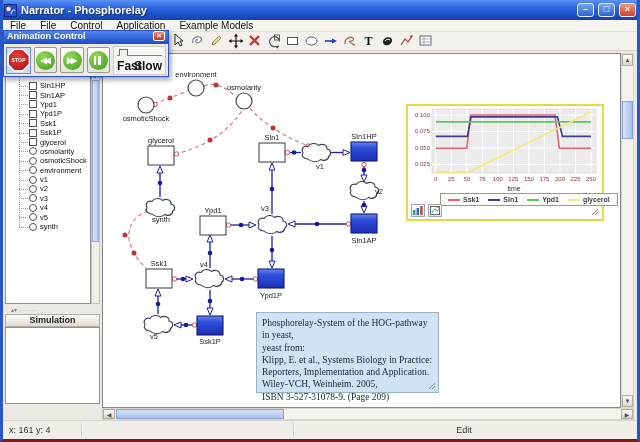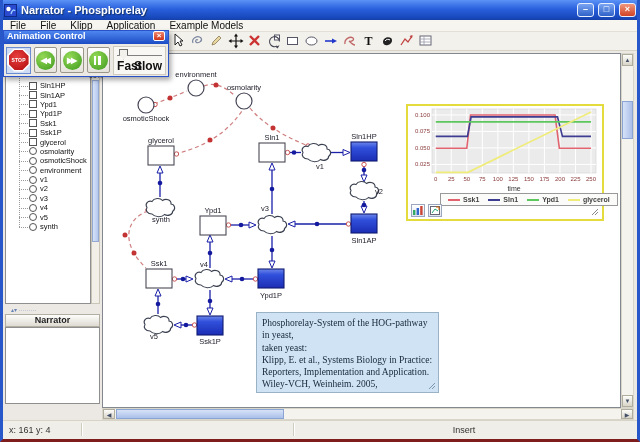--- a/index.html
+++ b/index.html
@@ -97,21 +97,21 @@
     <span class="title-text">Narrator - Phosphorelay</span>
     <span class="tb-spacer"></span>
     <span class="tb-btn">–</span>
     <span class="tb-btn">□</span>
     <span class="tb-btn tb-close">×</span>
   </div>
 
   <div class="menubar" id="menubar">
       <span class="menu-item">File</span>
       <span class="menu-item">File</span>
-      <span class="menu-item">Klipp</span>
+      <span class="menu-item">Control</span>
       <span class="menu-item">Application</span>
       <span class="menu-item">Example Models</span>
     </div>
 
   <div class="toolbar" id="toolbar">
       <span class="tool">
         <svg width="16" height="16" viewBox="0 0 16 16">
           <polygon points="4,1 4,12 7,9 9,13 11,12 9,8 12,8" fill="#fff" stroke="#222"></polygon>
         </svg>
       </span>
@@ -274,21 +274,21 @@
           <span class="hline"></span>
           <span class="ticon circle"></span>
           <span class="tlabel">synth</span>
         </div>
       </div>
   </div>
   <div class="tree-scroll">
     <div class="tree-thumb"></div>
   </div>
   <div class="splitter">▴▾ ·········</div>
-  <div class="rep-header">Narrator</div>
+  <div class="rep-header">Simulation</div>
   <div class="rep-panel"></div>
   <div class="zoom-mini">55%</div>
 
   <div class="canvas">
     <svg class="diagram" id="diagram" width="517" height="353" viewBox="0 0 517 353">
         <defs>
           <linearGradient id="bluegrad" x1="0" y1="0" x2="0" y2="1">
             <stop offset="0" stop-color="#6d87ea"></stop>
             <stop offset="0.3" stop-color="#3050dc"></stop>
             <stop offset="1" stop-color="#1c2db4"></stop>
@@ -473,24 +473,25 @@
     <svg class="resize-handle" width="8" height="8">
         <path d="M1,7 L7,1 M4,7 L7,4" stroke="#8a8a8a"></path>
       </svg>
   </div>
 
   <div class="textbox" id="noteBox">
     <svg class="resize-handle" width="8" height="8" style="position:absolute">
         <path d="M1,7 L7,1 M4,7 L7,4" stroke="#7d97ad"></path>
       </svg>
   <div>Phosphorelay-System of the HOG-pathway in yeast,</div>
-      <div>taken yeast:</div>
+      <div>yeast from:</div>
       <div>Klipp, E. et al., Systems Biology in Practice:</div>
       <div>Reporters, Implementation and Application.</div>
       <div>Wiley-VCH, Weinheim. 2005,</div>
+      <div>ISBN 3-527-31078-9. (Page 209)</div>
     </div>
 
   <div class="vscroll">
     <span class="sc-btn v-up">▲</span>
     <div class="v-thumb"></div>
     <span class="sc-btn v-dn">▼</span>
   </div>
   <div class="hscroll">
     <span class="sc-btn h-lt">◀</span>
     <div class="h-thumb"></div>
@@ -528,16 +529,16 @@
         <span class="sl-fast">Fast</span>
         <span class="sl-slow">Slow</span>
       </span>
     </div>
   </div>
 
   <div class="statusbar">
     <span class="sb-coords">x: 161 y: 4</span>
     <span class="sb-sep" style="left:78px"></span>
     <span class="sb-sep" style="left:290px"></span>
-    <span class="sb-ready">Insert</span>
+    <span class="sb-ready">Edit</span>
   </div>
 
 </div>
 
 </body></html>

